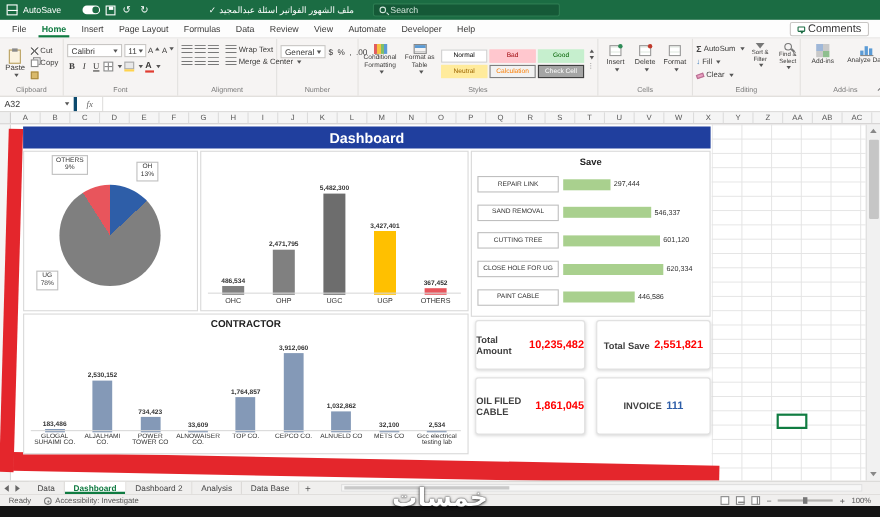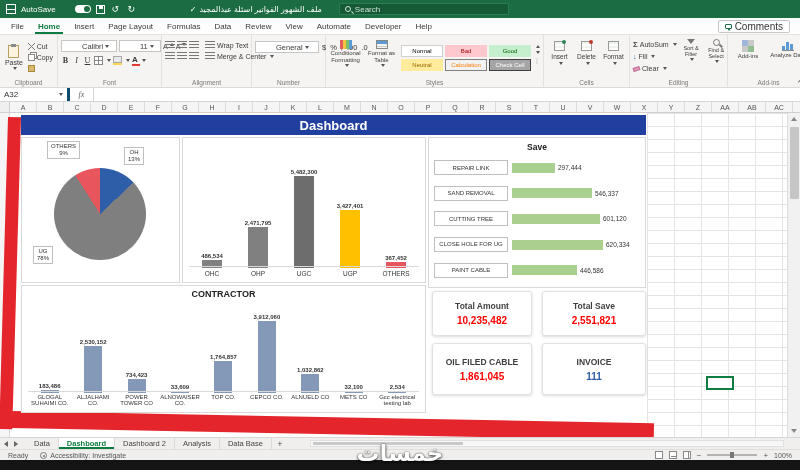--- a/index.html
+++ b/index.html
@@ -43,21 +43,21 @@
   .clipic{width:11px;height:13px;background:#fbf3e0;border:1px solid #b9a060;position:relative;}
   .clipic::before{content:"";position:absolute;left:2px;top:-2px;width:5px;height:3px;background:#8a8a8a;}
   .minicol{display:flex;flex-direction:column;justify-content:center;gap:1px;}
   .mini{display:flex;align-items:center;gap:2px;height:10px;padding:0 1px;white-space:nowrap;}
   .micon{width:7px;height:7px;border:1px solid #888;background:#eee;flex:none;}
   .micon.cut{border:none;background:linear-gradient(45deg,transparent 44%,#777 44% 56%,transparent 56%),linear-gradient(-45deg,transparent 44%,#777 44% 56%,transparent 56%);}
   .micon.copy{background:#fff;box-shadow:2px -2px 0 -1px #fff,2px -2px 0 0 #888;}
   .micon.fp{background:#d9b96a;border-color:#a98a3f;}
   .fontgrp{display:flex;flex-direction:column;gap:3px;padding-top:3px;}
   .frow{display:flex;align-items:center;gap:2px;}
-  .selbox{height:12px;border:1px solid #c8c6c4;background:#fff;display:flex;align-items:center;justify-content:space-between;padding:0 20px;font-size:7.5px;}
+  .selbox{height:12px;border:1px solid #c8c6c4;background:#fff;display:flex;align-items:center;justify-content:space-between;padding:0 3px;font-size:7.5px;}
   .fontname{width:56px;}
   .fontsize{width:20px;}
   .fbtn{min-width:9px;height:11px;display:flex;align-items:center;justify-content:center;font-size:8px;font-family:"Liberation Serif",serif;}
   .fbtn.b{font-weight:bold;}
   .fbtn.i{font-style:italic;}
   .fbtn.u{text-decoration:underline;}
   .borderic{width:9px;height:9px;border:1px solid #888;background:linear-gradient(#888,#888) center/100% 1px no-repeat,linear-gradient(#888,#888) center/1px 100% no-repeat,#fff;}
   .fillic{width:9px;height:7px;background:#e8e8e8;border:1px solid #aaa;position:relative;margin-bottom:2px;}
   .fillic::after{content:"";position:absolute;left:-1px;bottom:-3px;width:9px;height:2px;background:#ffd34d;}
   .fcolor{font-size:8px;font-weight:bold;position:relative;padding-bottom:2px;}
@@ -142,21 +142,21 @@
   .contractor-panel .colchart::after{bottom:16px;}
   .contractor-panel .cbar{width:18px;}
   .contractor-panel .ccat{font-size:6px;height:14px;white-space:normal;line-height:1.05;width:44px;text-align:center;margin-top:1px;overflow:hidden;}
   .save-title{position:absolute;top:4px;left:0;right:0;text-align:center;font-size:8.5px;font-weight:bold;color:#222;}
   .save-rows{position:absolute;left:5px;right:3px;top:17px;bottom:4px;display:flex;flex-direction:column;justify-content:space-around;}
   .srow{display:flex;align-items:center;gap:4px;}
   .slabel{width:74px;min-height:15px;border:1px solid #bfbfbf;display:flex;align-items:center;justify-content:center;text-align:center;font-size:6px;line-height:1.1;padding:1px;color:#333;flex:none;}
   .sbarwrap{flex:1;display:flex;align-items:center;gap:3px;min-width:0;}
   .sbar{height:10px;flex:none;}
   .sval{font-size:6.5px;color:#333;white-space:nowrap;}
-  .card{position:absolute;background:#fff;border:1px solid #e1e1e1;border-radius:3px;box-shadow:0 1px 3px rgba(0,0,0,.15);display:flex;flex-direction:column;align-items:center;justify-content:center;gap:4px;z-index:2;}
+  .card{position:absolute;background:#fff;border:1px solid #e1e1e1;border-radius:3px;box-shadow:0 1px 3px rgba(0,0,0,.15);display:flex;flex-direction:row;align-items:center;justify-content:center;gap:4px;z-index:2;}
   .card.c0{left:432px;top:178px;width:100px;height:45px;}
   .card.c1{left:542px;top:178px;width:104px;height:45px;}
   .card.c2{left:432px;top:230px;width:100px;height:52px;}
   .card.c3{left:542px;top:230px;width:104px;height:52px;}
   .ctitle{font-size:8.5px;font-weight:bold;color:#3f3f3f;}
   .cvalue{font-size:10px;font-weight:bold;}
 
   
   .tabsbar{position:absolute;left:0;top:437px;width:800px;height:12px;background:#f0efee;border-top:1px solid #d8d6d4;display:flex;align-items:stretch;font-size:7.5px;color:#444;z-index:15;}
   .tabnav{width:26px;display:flex;align-items:center;gap:6px;padding:0 4px;flex:none;}

